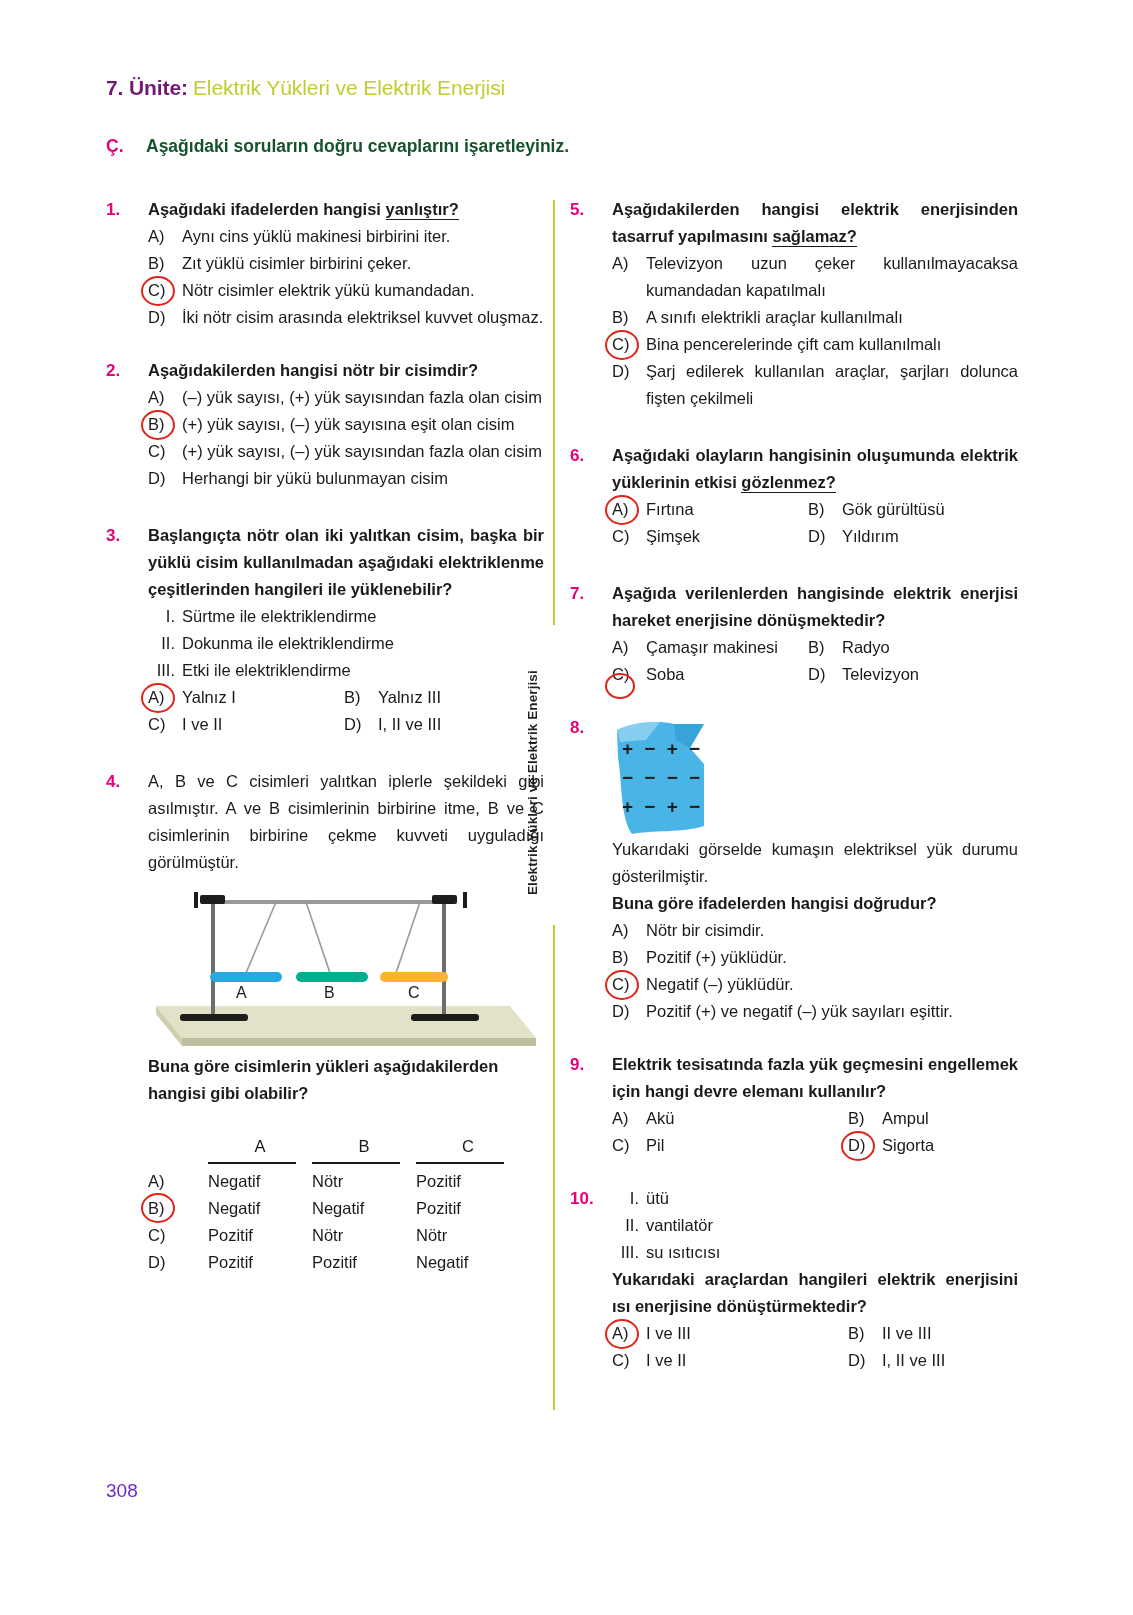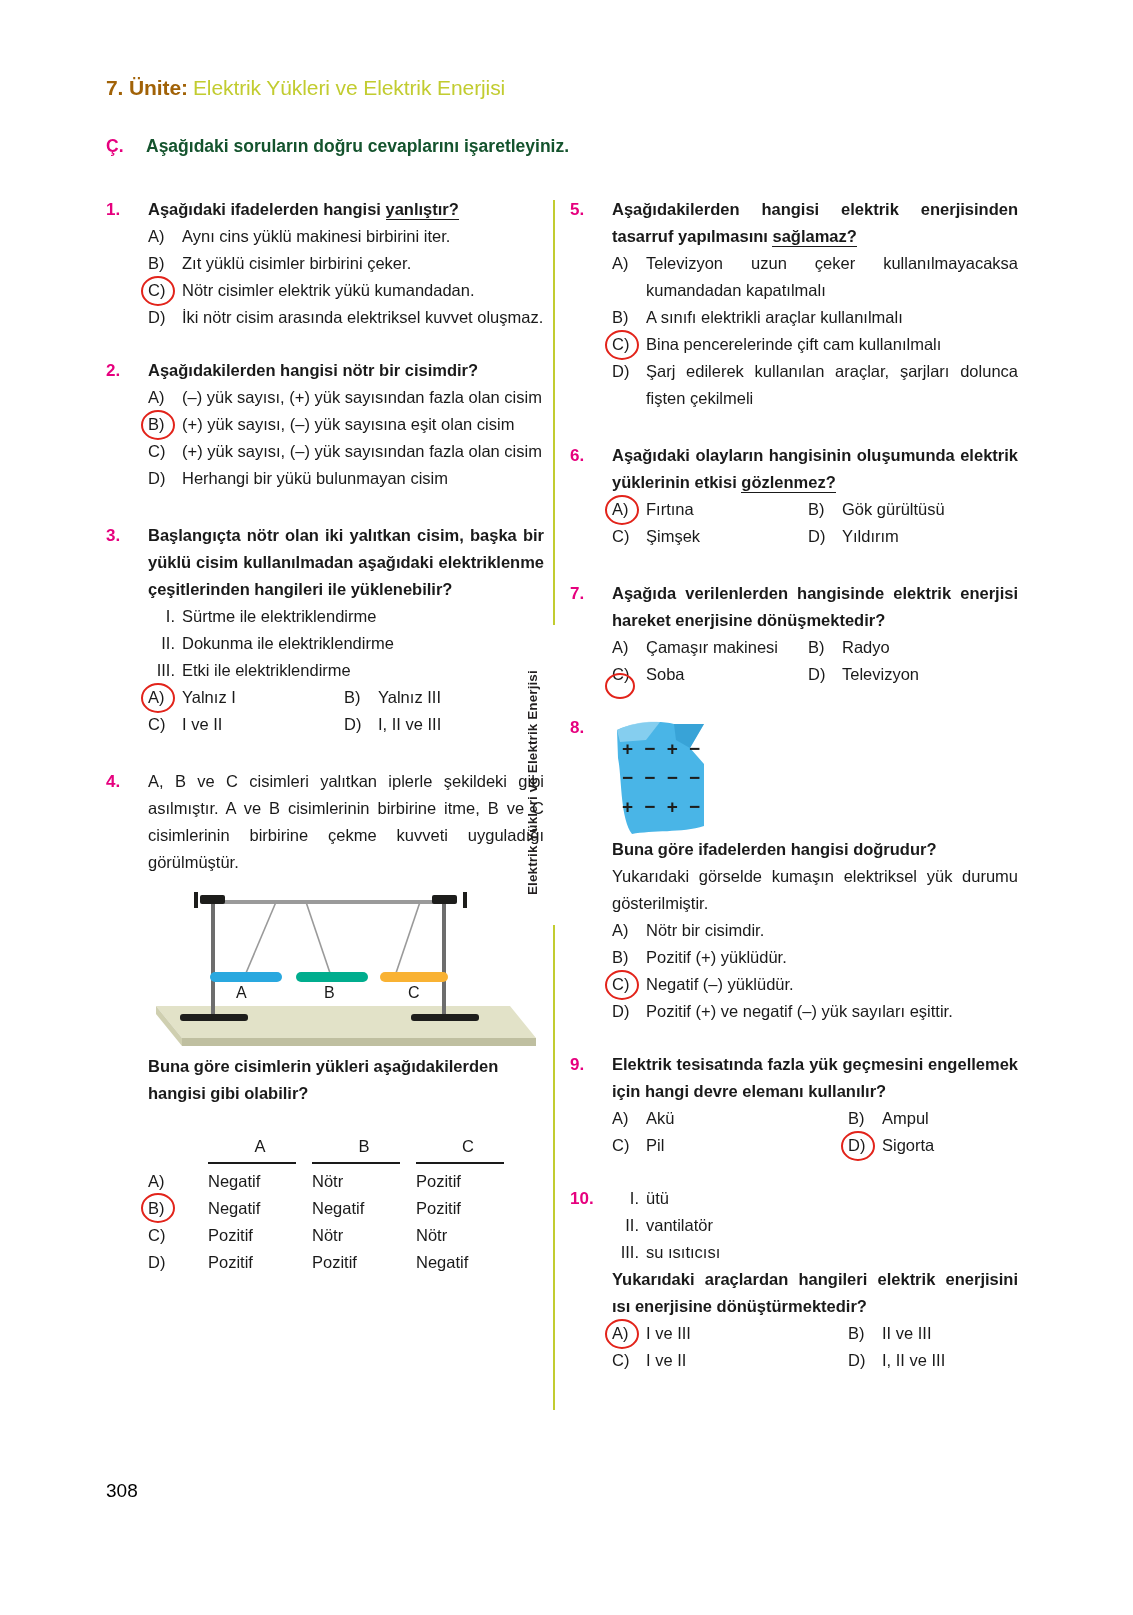--- a/index.html
+++ b/index.html
@@ -24,21 +24,21 @@
   
   .header {
     position: absolute;
     left: 106px;
     top: 76px;
     font-size: 21px;
     font-weight: 700;
     letter-spacing: -0.1px;
     white-space: nowrap;
   }
-  .header .unit-label { color: #a16207; }
+  .header .unit-label { color: #701a75; }
   .header .unit-title { color: #c2cc30; font-weight: 400; margin-left: 5px; }
 
   
   .section-head {
     position: absolute;
     left: 106px;
     top: 136px;
     width: 700px;
     font-size: 17.5px;
     font-weight: 700;
@@ -176,21 +176,21 @@
     line-height: 29px;
     letter-spacing: 3px;
   }
 
   
   .pageno {
     position: absolute;
     left: 106px;
     top: 1480px;
     font-size: 19px;
-    color: #000000;
+    color: #6d28d9;
   }
   .gap-md { height: 26px; }
   .gap-lg { height: 30px; }
 </style>
 </head>
 <body>
 
 <div class="page">
 
   <div class="header">
@@ -494,22 +494,22 @@
             </svg>
             <div class="charges">
               <div>+ − + −</div>
               <div>− − − −</div>
               <div>+ − + −</div>
             </div>
           </div>
         </div>
       </div>
       <div class="opts" style="padding-left:42px;">
+        <div class="q-stem normal justify">Yukarıdaki görselde kumaşın elektriksel yük durumu gösterilmiştir.</div>
         <div class="q-stem">Buna göre ifadelerden hangisi doğrudur?</div>
-        <div class="q-stem normal justify">Yukarıdaki görselde kumaşın elektriksel yük durumu gösterilmiştir.</div>
         <div class="opt">
           <div class="opt-key">A)</div>
           <div class="opt-text">Nötr bir cisimdir.</div>
         </div>
         <div class="opt">
           <div class="opt-key">B)</div>
           <div class="opt-text">Pozitif (+) yüklüdür.</div>
         </div>
         <div class="opt">
           <div class="opt-key circled">C)</div>

